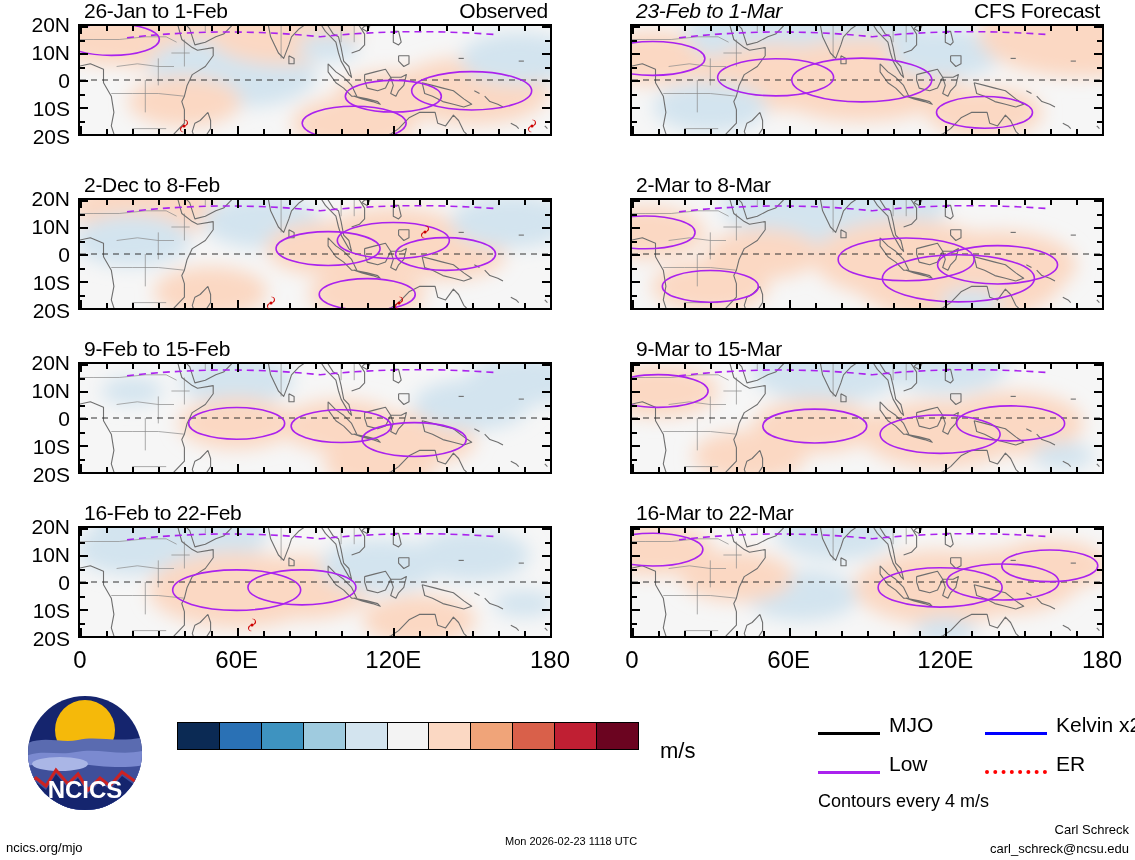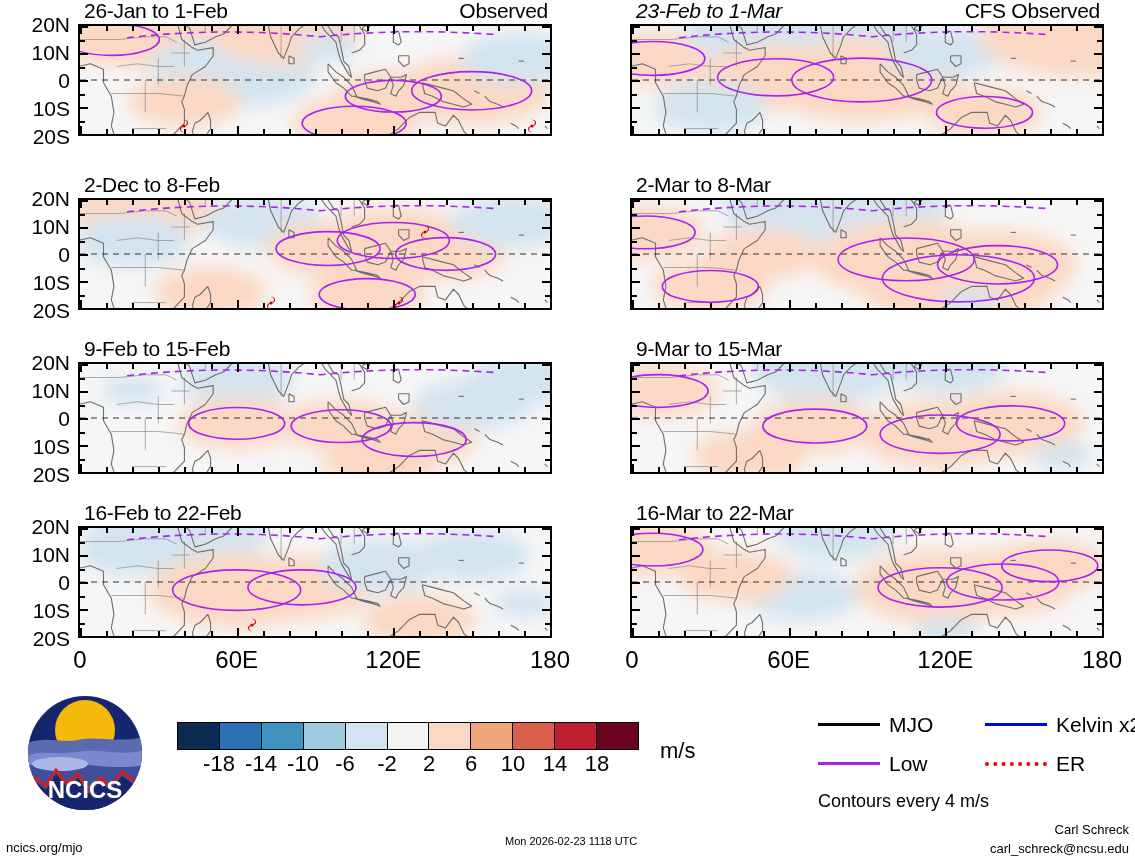--- a/index.html
+++ b/index.html
@@ -22,21 +22,21 @@
 
   
   .cbar{position:absolute;box-sizing:border-box;border:1.5px solid #000;display:flex;}
   .cbar i{display:block;flex:1 1 0;height:100%;border-right:1px solid #000;}
   .cbar i:last-child{border-right:none;}
   .cbticks{position:absolute;}
   .cbticks span{position:absolute;font-size:22px;line-height:22px;transform:translateX(-50%);white-space:nowrap;}
   .cbunit{position:absolute;font-size:22px;line-height:22px;white-space:nowrap;}
 
   
-  .legitem{position:absolute;display:flex;align-items:center;white-space:nowrap;}
+  .legitem{position:absolute;display:flex;align-items:flex-end;white-space:nowrap;}
   .legline{width:62px;height:0;border-top:3px solid #000;margin-right:9px;}
   .legline.dash{border-top-style:dotted;border-top-width:4px;}
   .legtext{font-size:21px;line-height:21px;}
   .contnote{position:absolute;font-size:18px;line-height:18px;white-space:nowrap;}
 
   
   .maintitle{position:absolute;font-size:36px;line-height:36px;white-space:nowrap;}
   .footleft{position:absolute;font-size:13px;line-height:13px;white-space:nowrap;}
   .footstamp{position:absolute;font-size:11px;line-height:11px;white-space:nowrap;}
   .footright{position:absolute;font-size:13px;line-height:15px;text-align:right;white-space:nowrap;}
@@ -1278,21 +1278,21 @@
           <div style="position: absolute; top: 25%; left: 0px; height: 0px; width: 8px; border-top: 2px solid rgb(0, 0, 0);"></div>
           <div style="position: absolute; top: 25%; right: 0px; height: 0px; width: 8px; border-top: 2px solid rgb(0, 0, 0);"></div>
           <div style="position: absolute; top: 12.5%; left: 0px; height: 0px; width: 5px; border-top: 2px solid rgb(0, 0, 0);"></div>
           <div style="position: absolute; top: 12.5%; right: 0px; height: 0px; width: 5px; border-top: 2px solid rgb(0, 0, 0);"></div>
           <div style="position: absolute; top: 0%; left: 0px; height: 0px; width: 8px; border-top: 2px solid rgb(0, 0, 0);"></div>
           <div style="position: absolute; top: 0%; right: 0px; height: 0px; width: 8px; border-top: 2px solid rgb(0, 0, 0);"></div>
         </div>
       </div>
       <div class="ptitle" style="left: 636px; top: 502px;">16-Mar to 22-Mar</div>
       <div class="ptitle right-al" style="left: 78px; width: 470px; top: 0px;">Observed</div>
-      <div class="ptitle right-al" style="left: 630px; width: 470px; top: 0px;">CFS Observed</div>
+      <div class="ptitle right-al" style="left: 630px; width: 470px; top: 0px;">CFS Forecast</div>
     </div>
 
   <div id="xlabel-host">
       <div class="xlab" style="left: 80px; top: 648px; position: absolute; transform: translateX(-50%);">0</div>
       <div class="xlab" style="left: 236.667px; top: 648px; position: absolute; transform: translateX(-50%);">60E</div>
       <div class="xlab" style="left: 393.333px; top: 648px; position: absolute; transform: translateX(-50%);">120E</div>
       <div class="xlab" style="left: 550px; top: 648px; position: absolute; transform: translateX(-50%);">180</div>
       <div class="xlab" style="left: 632px; top: 648px; position: absolute; transform: translateX(-50%);">0</div>
       <div class="xlab" style="left: 788.667px; top: 648px; position: absolute; transform: translateX(-50%);">60E</div>
       <div class="xlab" style="left: 945.333px; top: 648px; position: absolute; transform: translateX(-50%);">120E</div>
@@ -1304,32 +1304,20 @@
       <i style="background: rgb(42, 113, 181);"></i>
       <i style="background: rgb(62, 147, 192);"></i>
       <i style="background: rgb(159, 203, 223);"></i>
       <i style="background: rgb(211, 228, 239);"></i>
       <i style="background: rgb(243, 243, 243);"></i>
       <i style="background: rgb(251, 216, 195);"></i>
       <i style="background: rgb(240, 164, 121);"></i>
       <i style="background: rgb(217, 96, 74);"></i>
       <i style="background: rgb(192, 31, 51);"></i>
       <i style="background: rgb(107, 4, 32);"></i>
-    </div>
-  <div class="cbticks" id="cbticks" style="left:177px;top:753px;width:462px;height:26px;">
-      <span style="left: 9.09091%;">-18</span>
-      <span style="left: 18.1818%;">-14</span>
-      <span style="left: 27.2727%;">-10</span>
-      <span style="left: 36.3636%;">-6</span>
-      <span style="left: 45.4545%;">-2</span>
-      <span style="left: 54.5455%;">2</span>
-      <span style="left: 63.6364%;">6</span>
-      <span style="left: 72.7273%;">10</span>
-      <span style="left: 81.8182%;">14</span>
-      <span style="left: 90.9091%;">18</span>
     </div>
   <div class="cbunit" style="left:660px;top:740px;">m/s</div>
 
   <div class="legitem" style="left:818px;top:714px;">
     <span class="legline" id="legline-0" style="border-top-color: rgb(0, 0, 0);"></span>
     <span class="legtext">MJO</span>
   </div>
   <div class="legitem" style="left:985px;top:714px;">
     <span class="legline" id="legline-1" style="border-top-color: rgb(0, 0, 255);"></span>
     <span class="legtext">Kelvin x2</span>

